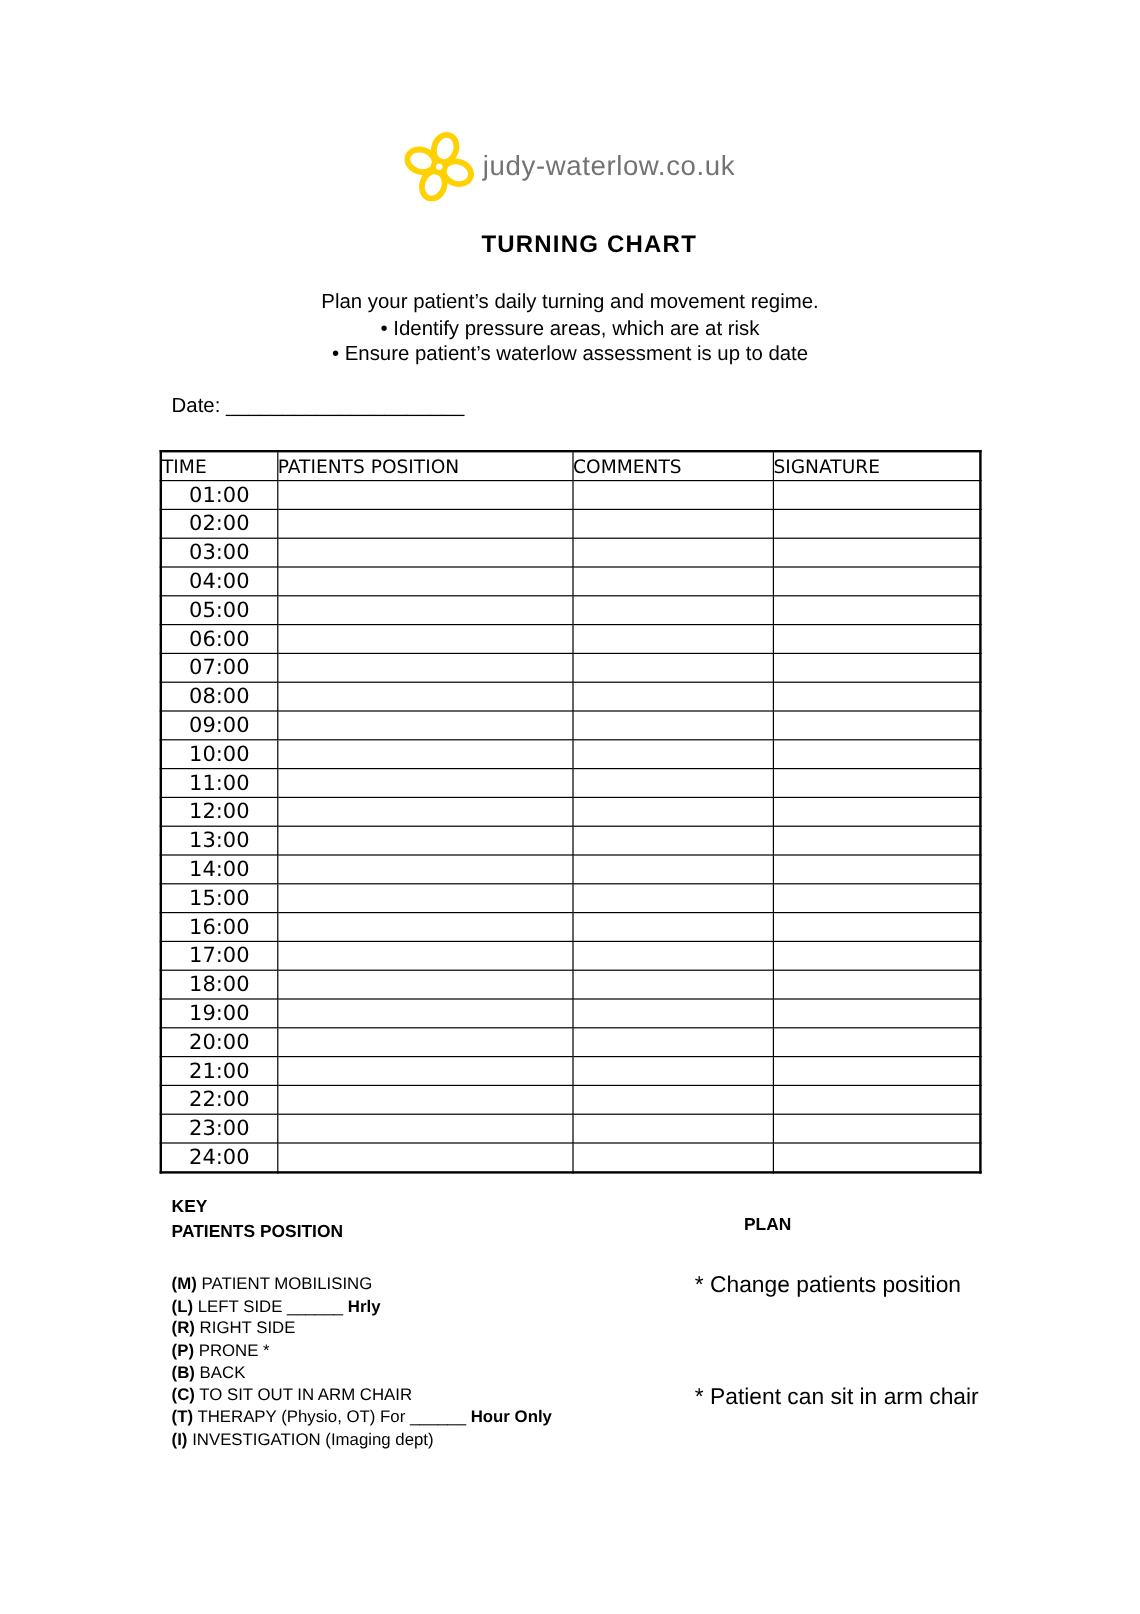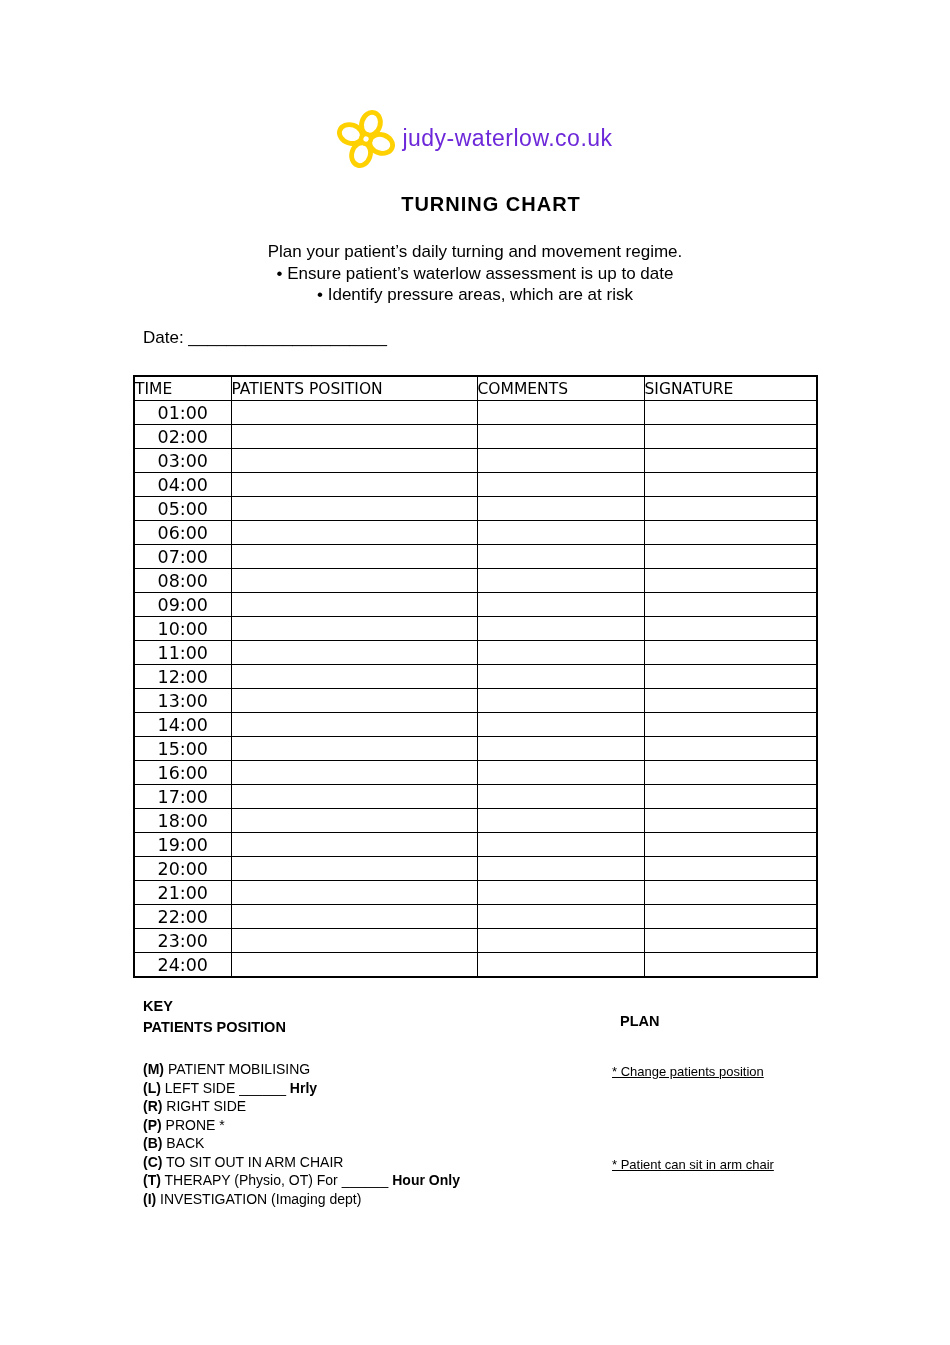--- a/index.html
+++ b/index.html
@@ -34,48 +34,48 @@
   .turn-table td { height:23px; padding:0; font-size:17.5px;
                    text-align:center; vertical-align:middle; }
 
   
   .key-heading      { position:absolute; top:998px;  left:143px; font-weight:bold; font-size:14.5px; }
   .key-subheading   { position:absolute; top:1019px; left:143px; font-weight:bold; font-size:14.5px; }
   .plan-heading     { position:absolute; top:1013px; left:620px; font-weight:bold; font-size:14.5px; }
   .key-items { position:absolute; top:1060px; left:143px; font-size:14px; line-height:18.5px; }
   .key-item  { white-space:pre-wrap; }
   .key-item b { font-weight:bold; }
-  .plan-item { position:absolute; left:612px; font-size:13px; line-height:18.5px;text-decoration:underline; }
+  .plan-item { position:absolute; left:579px; font-size:19px; line-height:18.5px; }
   .plan-item-1 { top:1063px; }
   .plan-item-2 { top:1156px; }
 </style>
 </head>
 <body>
 
 <div class="page">
 
   <div class="logo">
     <svg width="58" height="60" viewBox="0 0 60 62">
       <g transform="rotate(18 30 32)">
         <ellipse class="petal" cx="30" cy="15.5" rx="9.5" ry="12" fill="#ffffff" stroke="#FFD100" stroke-width="5"></ellipse>
         <ellipse class="petal" cx="46.5" cy="32" rx="12" ry="9.5" fill="#ffffff" stroke="#FFD100" stroke-width="5"></ellipse>
         <ellipse class="petal" cx="30" cy="48.5" rx="9.5" ry="12" fill="#ffffff" stroke="#FFD100" stroke-width="5"></ellipse>
         <ellipse class="petal" cx="13.5" cy="32" rx="12" ry="9.5" fill="#ffffff" stroke="#FFD100" stroke-width="5"></ellipse>
         <circle class="flower-center" cx="30" cy="32" r="5" fill="#ffffff" stroke="#FFD100" stroke-width="4.5"></circle>
       </g>
     </svg>
-    <span class="logo-text" style="color: #6d28d9;">judy-waterlow.co.uk</span>
+    <span class="logo-text" style="color: #737373;">judy-waterlow.co.uk</span>
   </div>
 
   <div class="title">TURNING CHART</div>
 
   <div class="intro">
     <div>Plan your patient’s daily turning and movement regime.</div>
+    <div>• Identify pressure areas, which are at risk</div>
     <div>• Ensure patient’s waterlow assessment is up to date</div>
-    <div>• Identify pressure areas, which are at risk</div>
   </div>
 
   <div class="date-row"><span>Date: </span><span class="date-blank">_____________________</span></div>
 
   <table class="turn-table">
     <colgroup>
       <col style="width:97px">
         <col style="width:246px">
         <col style="width:167px">
         <col style="width:173px">

